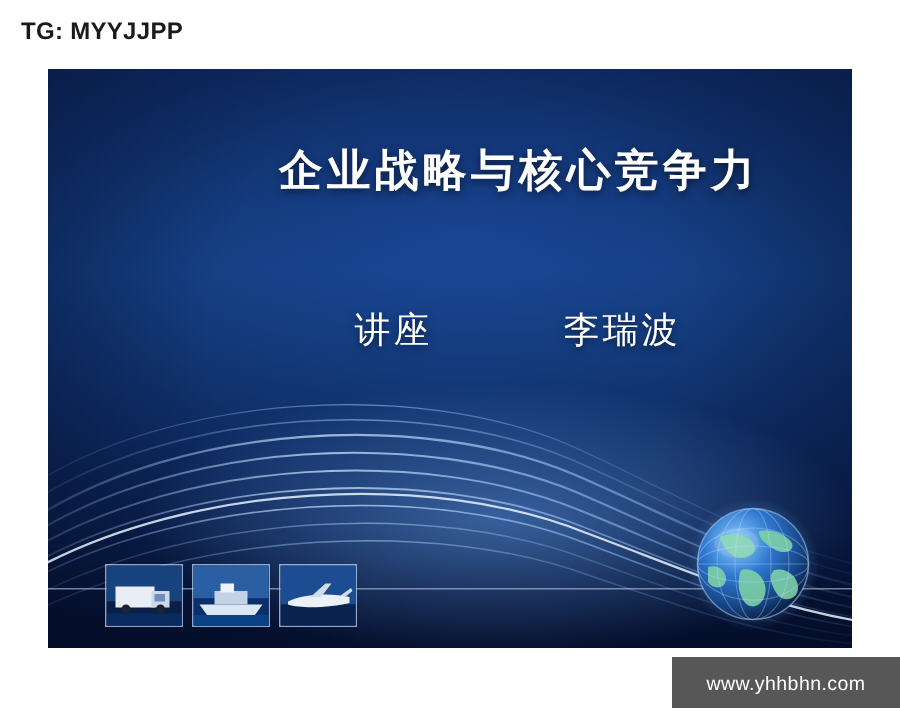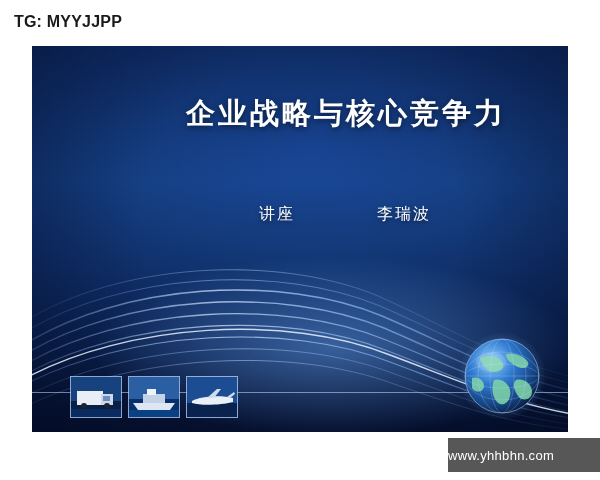--- a/index.html
+++ b/index.html
@@ -82,21 +82,21 @@
     font-size: 29px;
   }
   #subtitle-row {
     position: absolute;
     top: 158px;
     left: 0;
     width: 100%;
     text-align: center;
     color: #ffffff;
     font-family: "DejaVu Sans", "Liberation Sans", sans-serif;
-    font-size: 16px;
+    font-size: 24px;
     letter-spacing: 2px;
     text-shadow: 0 2px 5px rgba(0,0,0,0.5);
     padding-left: 90px;
     box-sizing: border-box;
   }
   #subtitle-row .gap {
     display: inline-block;
     width: 68px;
   }
 
@@ -136,21 +136,21 @@
   
   #url-plate {
     position: absolute;
     right: 0;
     bottom: 8px;
     width: 152px;
     height: 34px;
     background: #575757;
     display: flex;
     align-items: center;
-    justify-content: flex-start;
+    justify-content: center;
     z-index: 40;
   }
   #url-text {
     color: #ffffff;
     font-size: 13px;
     font-family: "Liberation Sans", sans-serif;
     letter-spacing: 0.3px;
   }
 </style>
 </head>

